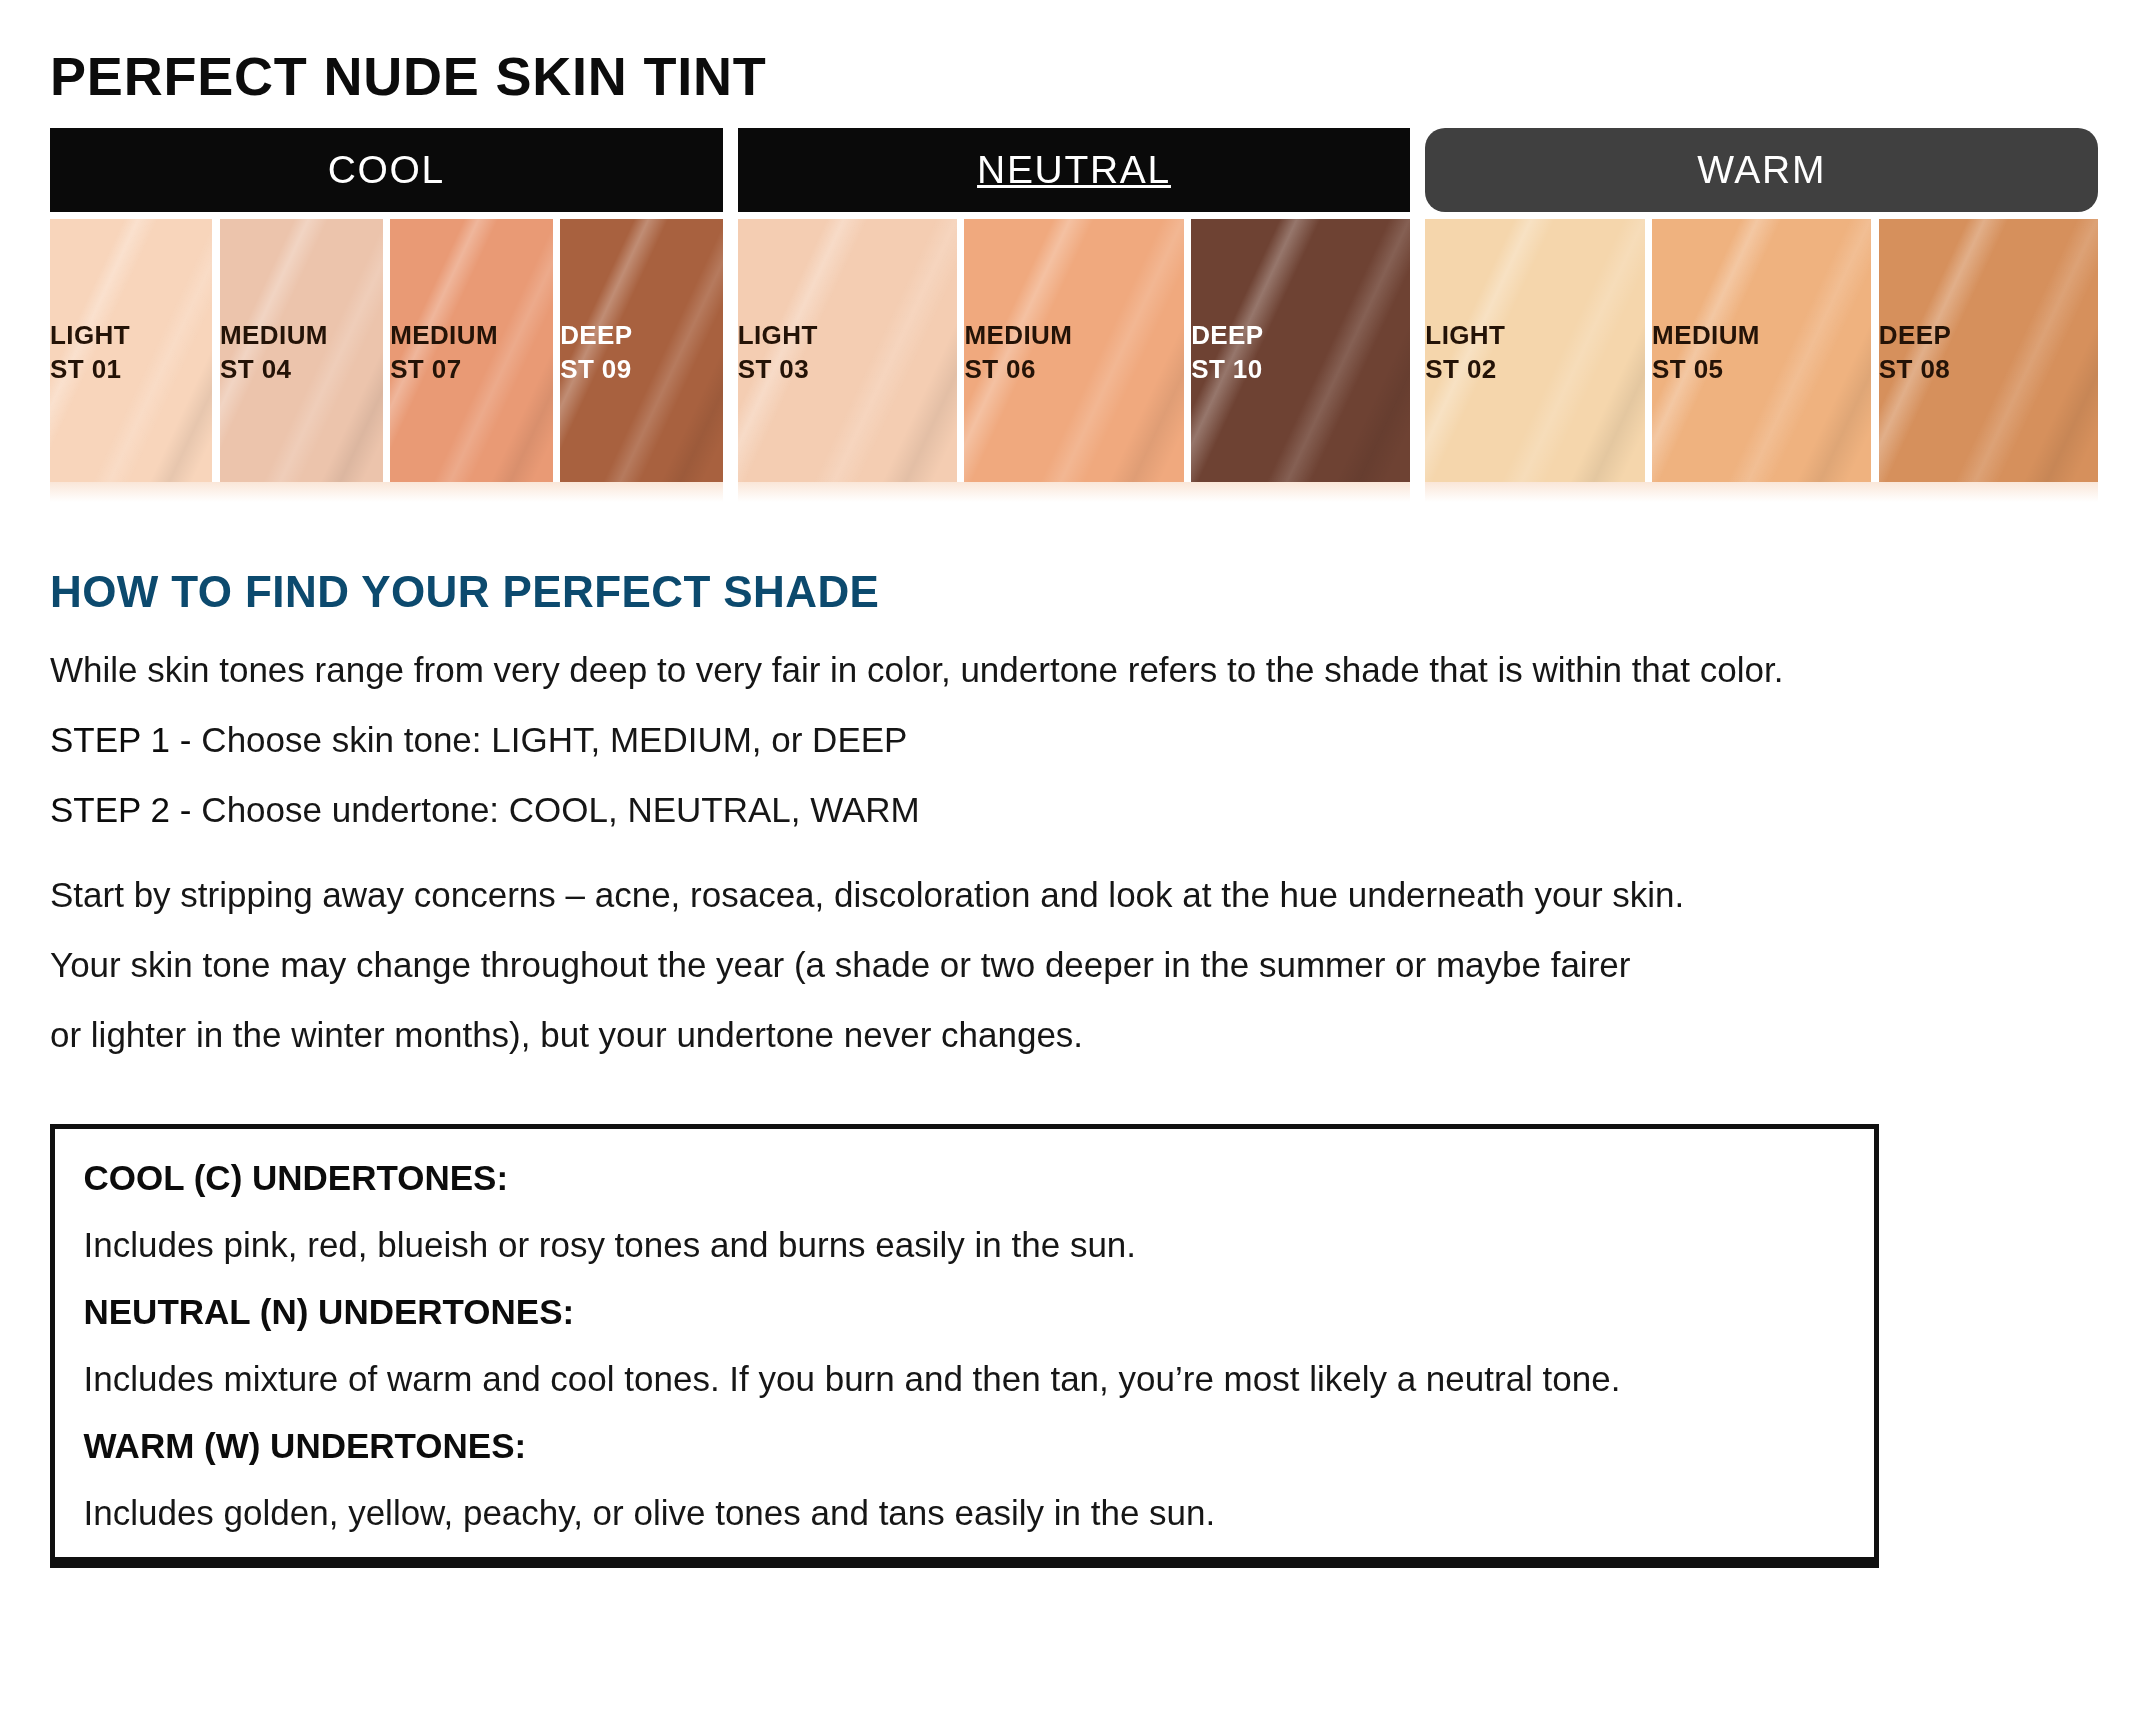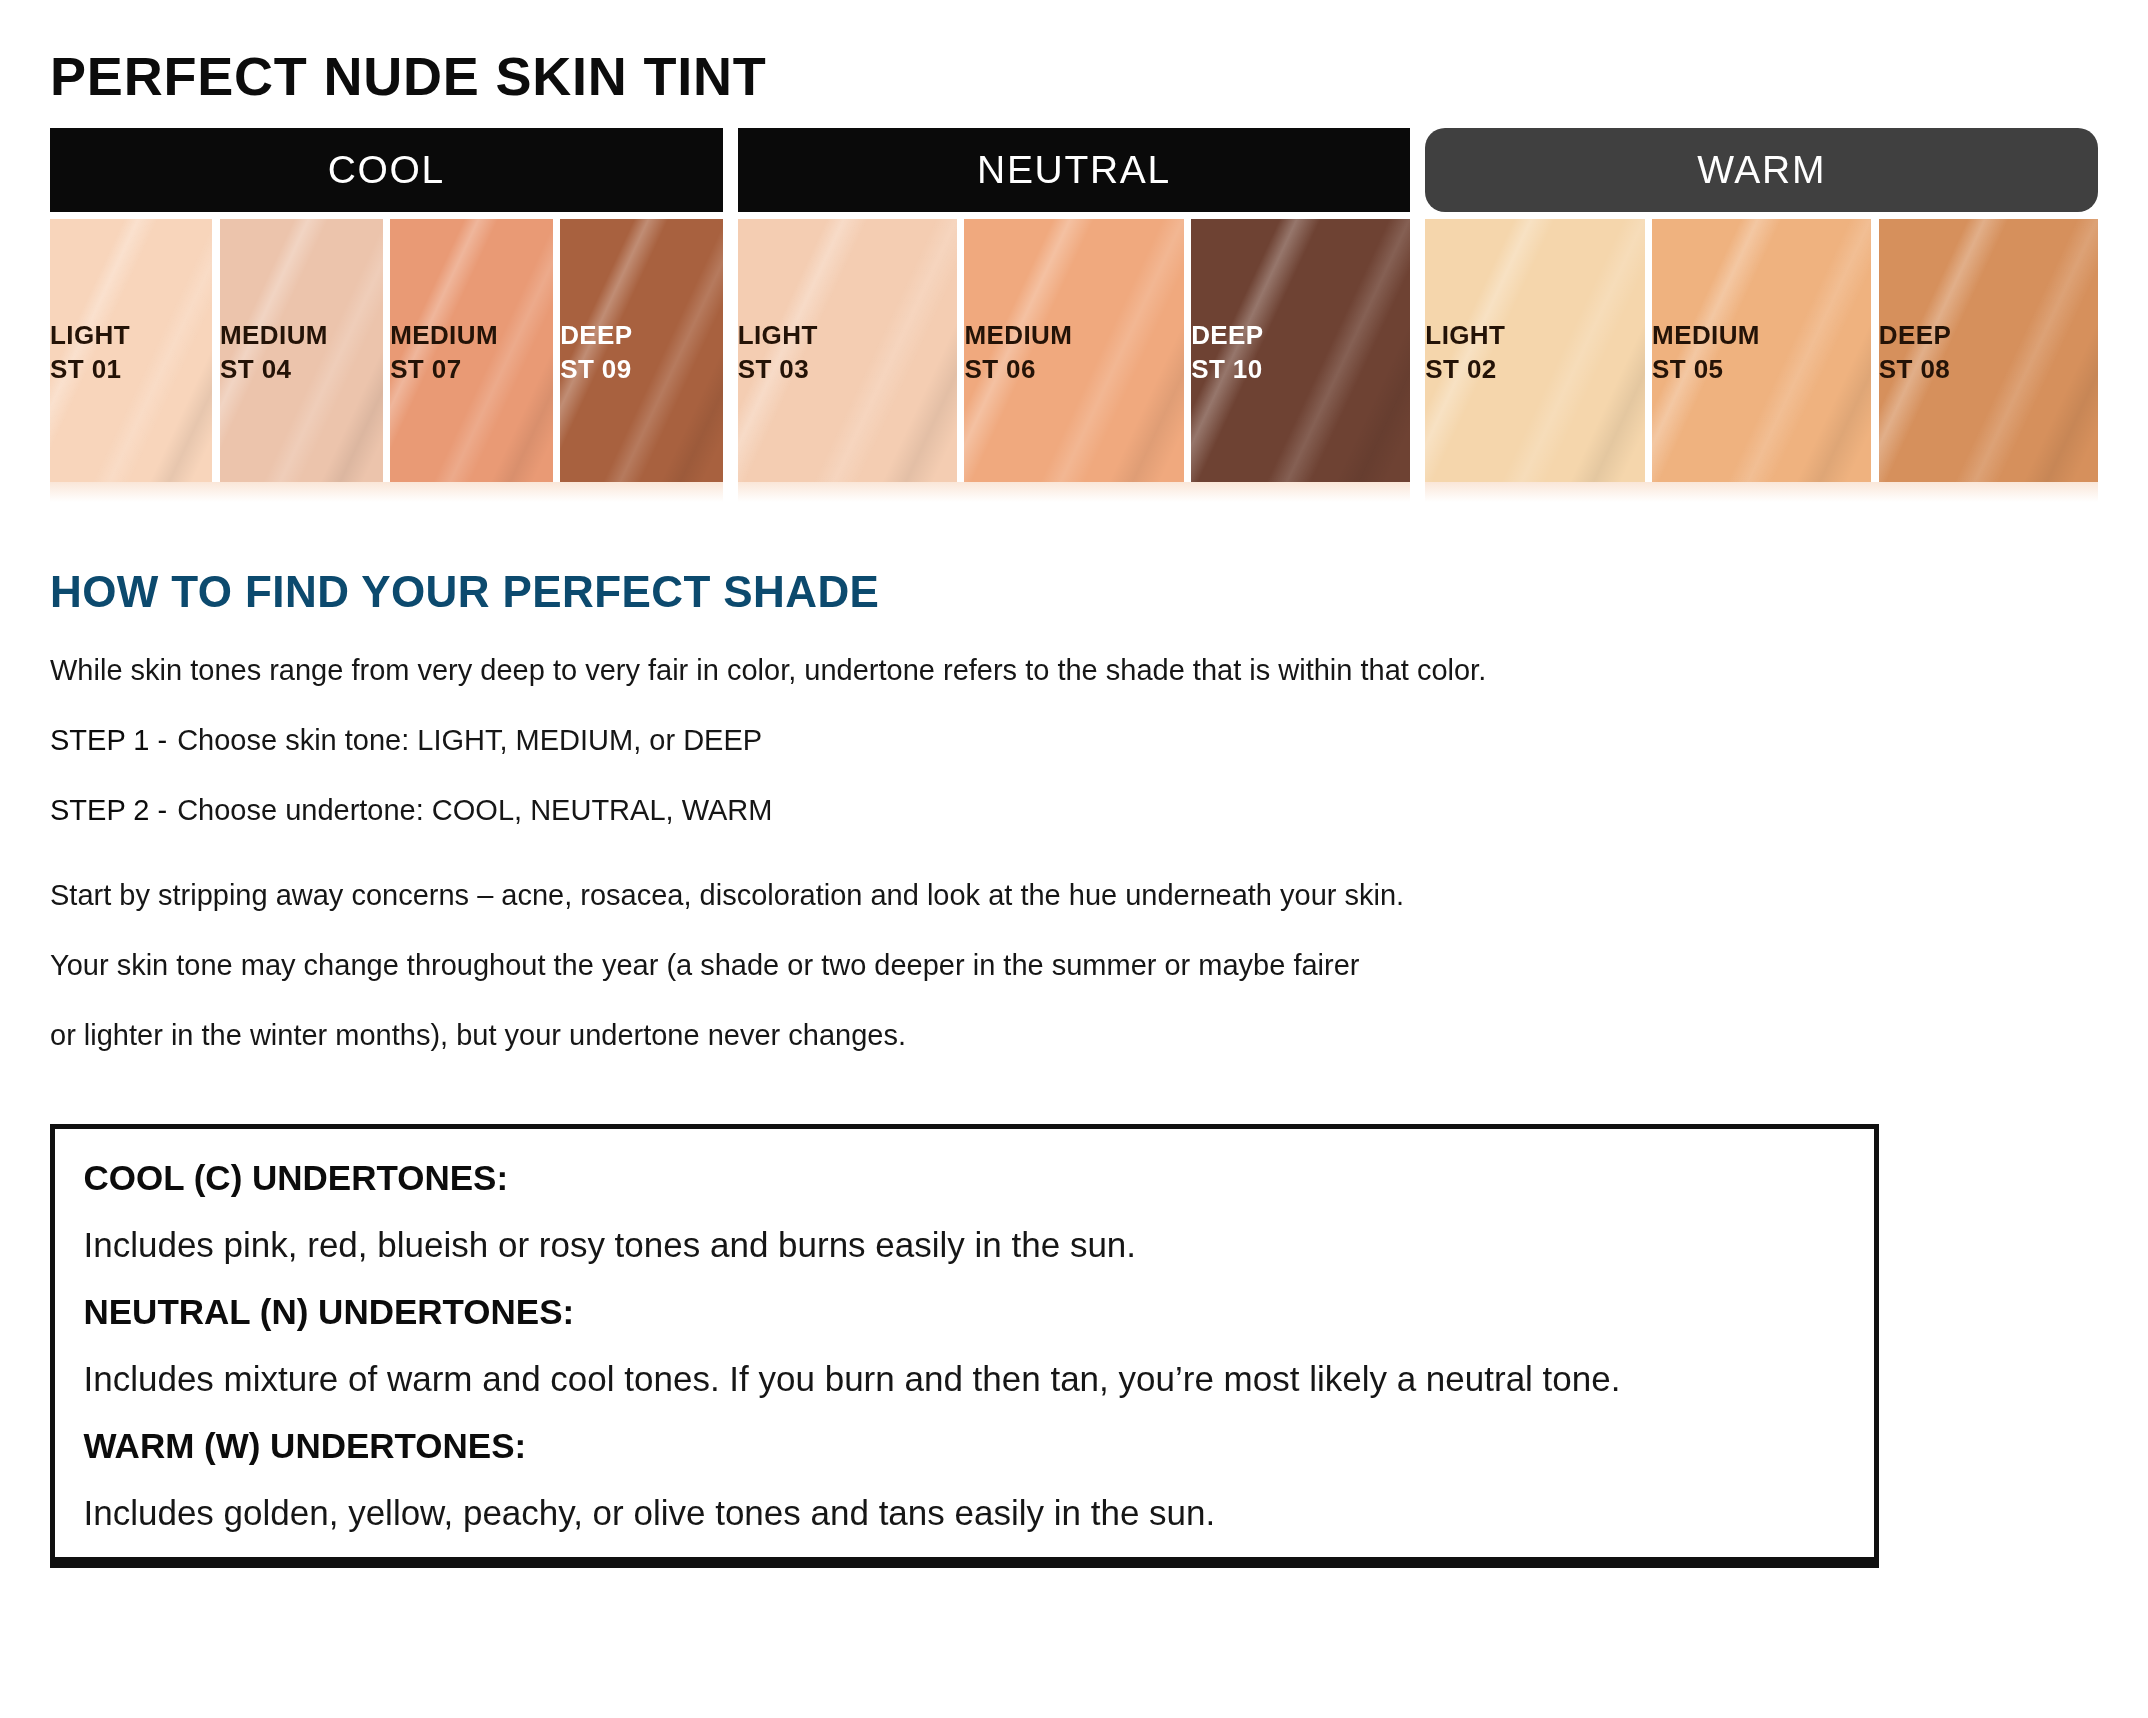--- a/index.html
+++ b/index.html
@@ -91,21 +91,21 @@
     font-weight: 700;
     letter-spacing: 0.4px;
     color: #0c4a6e;
   }
   .heading-shade { margin-top: 84px; }
   .heading-undertone { margin-top: 60px; }
   .body-block { margin-top: 17px; }
   .body-block-tight { margin-top: 15px; }
   .body-line {
     margin: 0;
-    font-size: 29px;
+    font-size: 35px;
     line-height: 70px;
     font-weight: 400;
     color: #161616;
   }
   .body-line b, .step-label { font-weight: 400; color: #0c0c0c; }
   .step-label { margin-right: 10px; }
 
   
   .undertone-box {
     margin-top: 54px;
@@ -166,21 +166,21 @@
         <div class="swatch" style="background-color: rgb(168, 97, 63); color: rgb(255, 255, 255);">
           <div class="swatch-label">
             <span>DEEP</span><br>
             <span>ST 09</span>
           </div>
         </div>
       </div>
     </div>
 
     <div class="shade-group">
-      <div class="group-header" style="background-color: rgb(10, 10, 10); color: rgb(255, 255, 255);">
+      <div class="group-header" style="background-color: rgb(10, 10, 10); color: rgb(255, 255, 255); text-decoration: underline;">
         <span>NEUTRAL</span>
       </div>
       <div class="swatch-row">
         <div class="swatch" style="background-color: rgb(244, 205, 178); color: rgb(36, 19, 7);">
           <div class="swatch-label">
             <span>LIGHT</span><br>
             <span>ST 03</span>
           </div>
         </div>
         <div class="swatch" style="background-color: rgb(240, 169, 126); color: rgb(36, 19, 7);">

